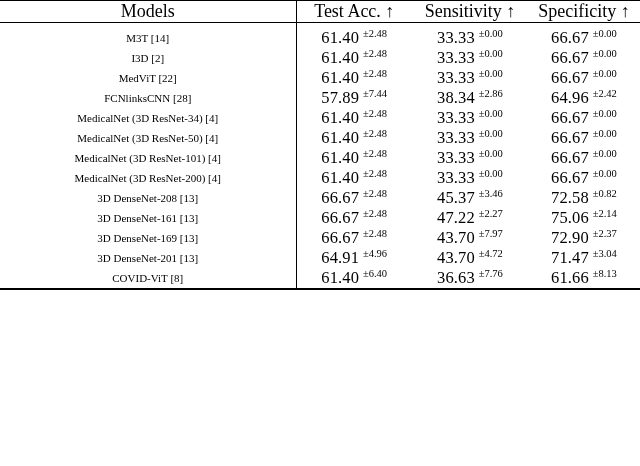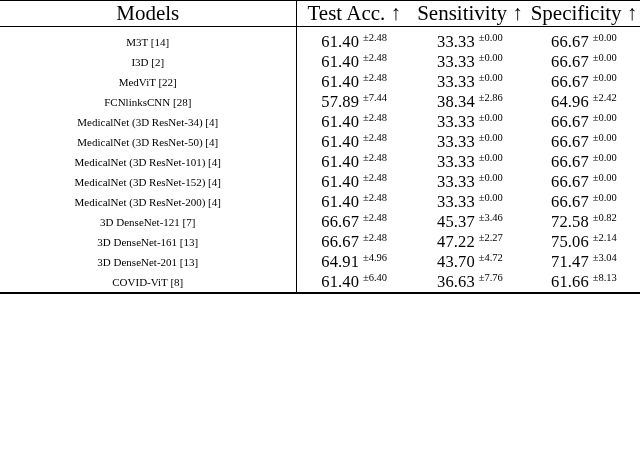--- a/index.html
+++ b/index.html
@@ -36,21 +36,21 @@
   }
   .rule-bot td {
     border-top: 1.4px solid #000;
   }
   .spacer-row td {
     height: 5px;
     line-height: 5px;
     font-size: 1px;
   }
   .header-cell {
-    font-size: 21px;
+    font-size: 18px;
     text-align: center;
     font-weight: normal;
     padding: 4px 0 6px 0;
     white-space: nowrap;
   }
   .col-model { width: 296px; }
   .col-acc { width: 116px; }
   .col-sens { width: 116px; }
   .col-spec { width: 112px; }
 
@@ -156,44 +156,44 @@
           <td class="num-cell"><span class="val">33.33</span><span class="sup">±0.00</span></td>
           <td class="num-cell"><span class="val">66.67</span><span class="sup">±0.00</span></td>
         </tr>
         <tr class="data-row">
           <td class="model-cell">MedicalNet (3D ResNet-101) [4]</td>
           <td class="num-cell vbar"><span class="val">61.40</span><span class="sup">±2.48</span></td>
           <td class="num-cell"><span class="val">33.33</span><span class="sup">±0.00</span></td>
           <td class="num-cell"><span class="val">66.67</span><span class="sup">±0.00</span></td>
         </tr>
         <tr class="data-row">
-          <td class="model-cell">MedicalNet (3D ResNet-152) [4]</td>
-          <td class="num-cell vbar"><span class="val">61.40</span><span class="sup">±2.48</span></td>
-          <td class="num-cell"><span class="val">33.33</span><span class="sup">±0.00</span></td>
-          <td class="num-cell"><span class="val">66.67</span><span class="sup">±0.00</span></td>
-        </tr>
-        <tr class="data-row">
           <td class="model-cell">MedicalNet (3D ResNet-200) [4]</td>
           <td class="num-cell vbar"><span class="val">61.40</span><span class="sup">±2.48</span></td>
           <td class="num-cell"><span class="val">33.33</span><span class="sup">±0.00</span></td>
           <td class="num-cell"><span class="val">66.67</span><span class="sup">±0.00</span></td>
         </tr>
         <tr class="data-row">
-          <td class="model-cell">3D DenseNet-121 [7]</td>
+          <td class="model-cell">3D DenseNet-208 [13]</td>
           <td class="num-cell vbar"><span class="val">66.67</span><span class="sup">±2.48</span></td>
           <td class="num-cell"><span class="val">45.37</span><span class="sup">±3.46</span></td>
           <td class="num-cell"><span class="val">72.58</span><span class="sup">±0.82</span></td>
         </tr>
         <tr class="data-row">
           <td class="model-cell">3D DenseNet-161 [13]</td>
           <td class="num-cell vbar"><span class="val">66.67</span><span class="sup">±2.48</span></td>
           <td class="num-cell"><span class="val">47.22</span><span class="sup">±2.27</span></td>
           <td class="num-cell"><span class="val">75.06</span><span class="sup">±2.14</span></td>
         </tr>
         <tr class="data-row">
+          <td class="model-cell">3D DenseNet-169 [13]</td>
+          <td class="num-cell vbar"><span class="val">66.67</span><span class="sup">±2.48</span></td>
+          <td class="num-cell"><span class="val">43.70</span><span class="sup">±7.97</span></td>
+          <td class="num-cell"><span class="val">72.90</span><span class="sup">±2.37</span></td>
+        </tr>
+        <tr class="data-row">
           <td class="model-cell">3D DenseNet-201 [13]</td>
           <td class="num-cell vbar"><span class="val">64.91</span><span class="sup">±4.96</span></td>
           <td class="num-cell"><span class="val">43.70</span><span class="sup">±4.72</span></td>
           <td class="num-cell"><span class="val">71.47</span><span class="sup">±3.04</span></td>
         </tr>
         <tr class="data-row">
           <td class="model-cell">COVID-ViT [8]</td>
           <td class="num-cell vbar"><span class="val">61.40</span><span class="sup">±6.40</span></td>
           <td class="num-cell"><span class="val">36.63</span><span class="sup">±7.76</span></td>
           <td class="num-cell"><span class="val">61.66</span><span class="sup">±8.13</span></td>

